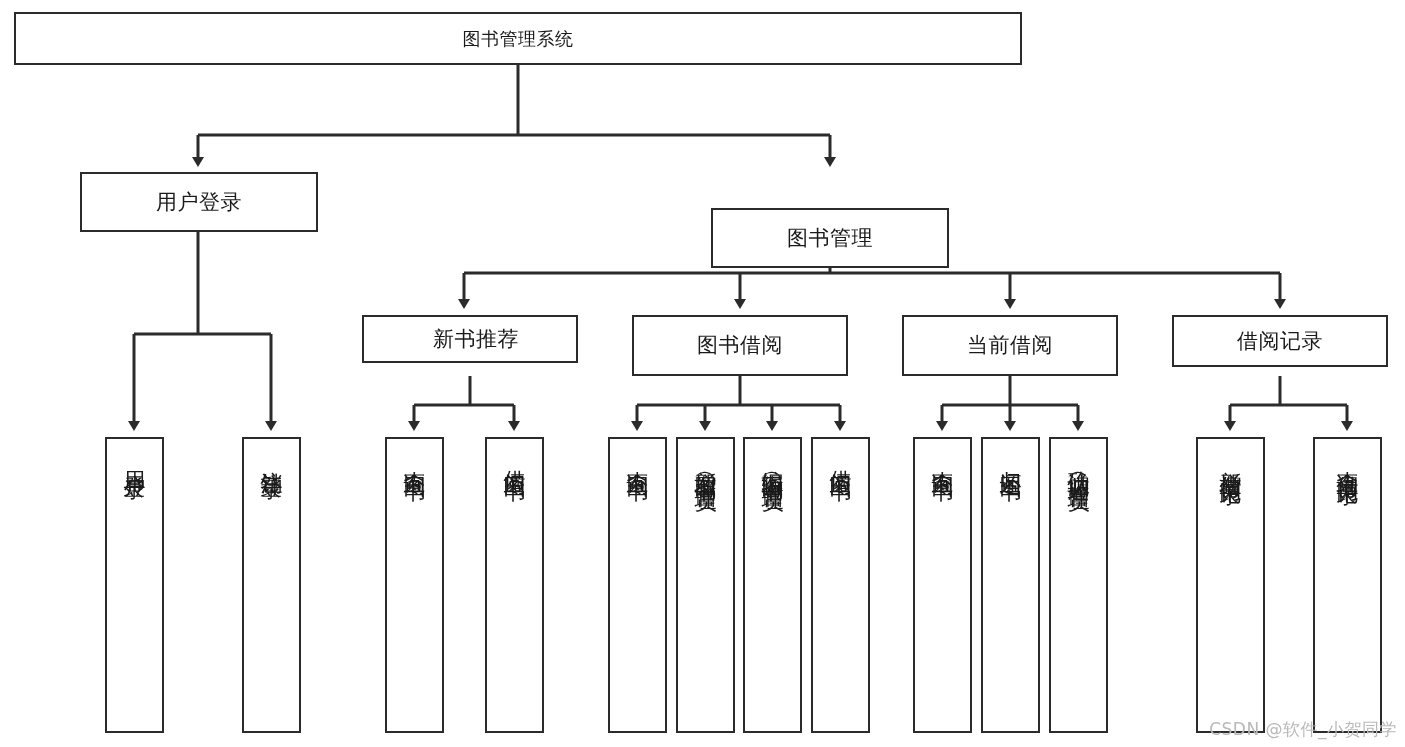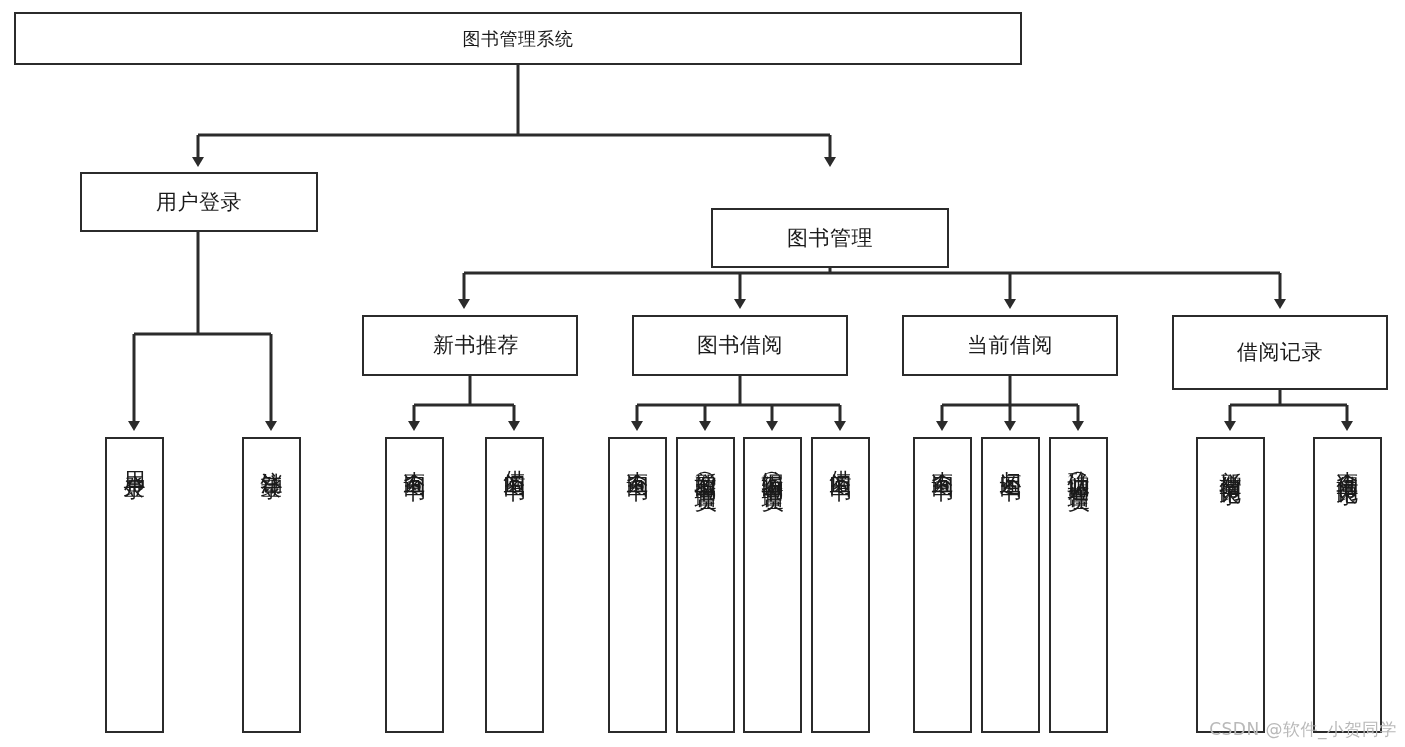--- a/index.html
+++ b/index.html
@@ -136,30 +136,30 @@
     <span class="node-label">图书管理系统</span>
   </div>
 
   <div class="node-box horizontal" style="left:80px; top:172px; width:238px; height:60px;">
     <span class="node-label">用户登录</span>
   </div>
   <div class="node-box horizontal" style="left:711px; top:172px; width:238px; height:60px;margin-top:36px;">
     <span class="node-label">图书管理</span>
   </div>
 
-  <div class="node-box horizontal" style="left:362px; top:315px; width:216px; height:61px;padding-left:12px;">
+  <div class="node-box horizontal" style="left:362px; top:315px; width:216px; height:48px;padding-left:12px;">
     <span class="node-label">新书推荐</span>
   </div>
   <div class="node-box horizontal" style="left:632px; top:315px; width:216px; height:61px;">
     <span class="node-label">图书借阅</span>
   </div>
   <div class="node-box horizontal" style="left:902px; top:315px; width:216px; height:61px;">
     <span class="node-label">当前借阅</span>
   </div>
-  <div class="node-box horizontal" style="left:1172px; top:315px; width:216px; height:75px;">
+  <div class="node-box horizontal" style="left:1172px; top:315px; width:216px; height:52px;">
     <span class="node-label">借阅记录</span>
   </div>
 
   <div class="node-box vertical" style="left:105px; top:437px; width:59px; height:296px;">
     <span class="node-label">用户登录</span>
   </div>
   <div class="node-box vertical" style="left:242px; top:437px; width:59px; height:296px;">
     <span class="node-label">注销登录</span>
   </div>
 

